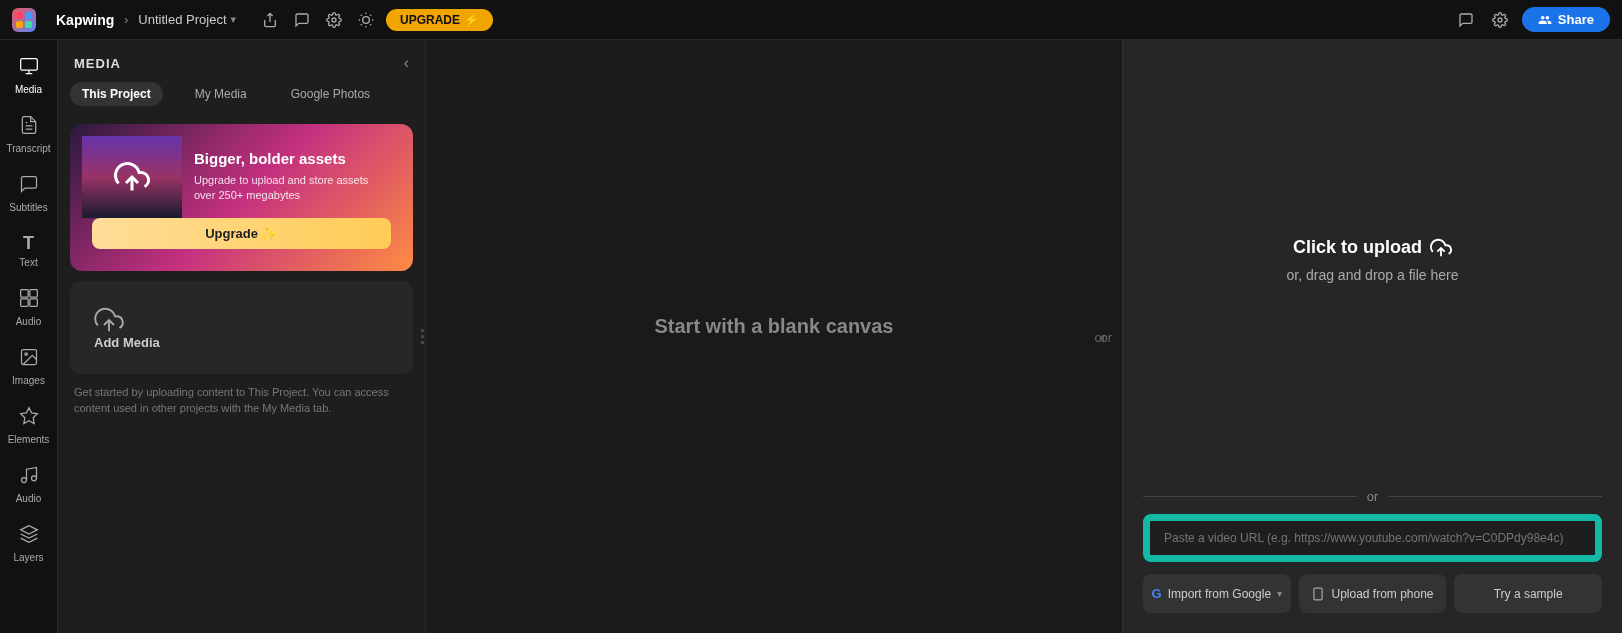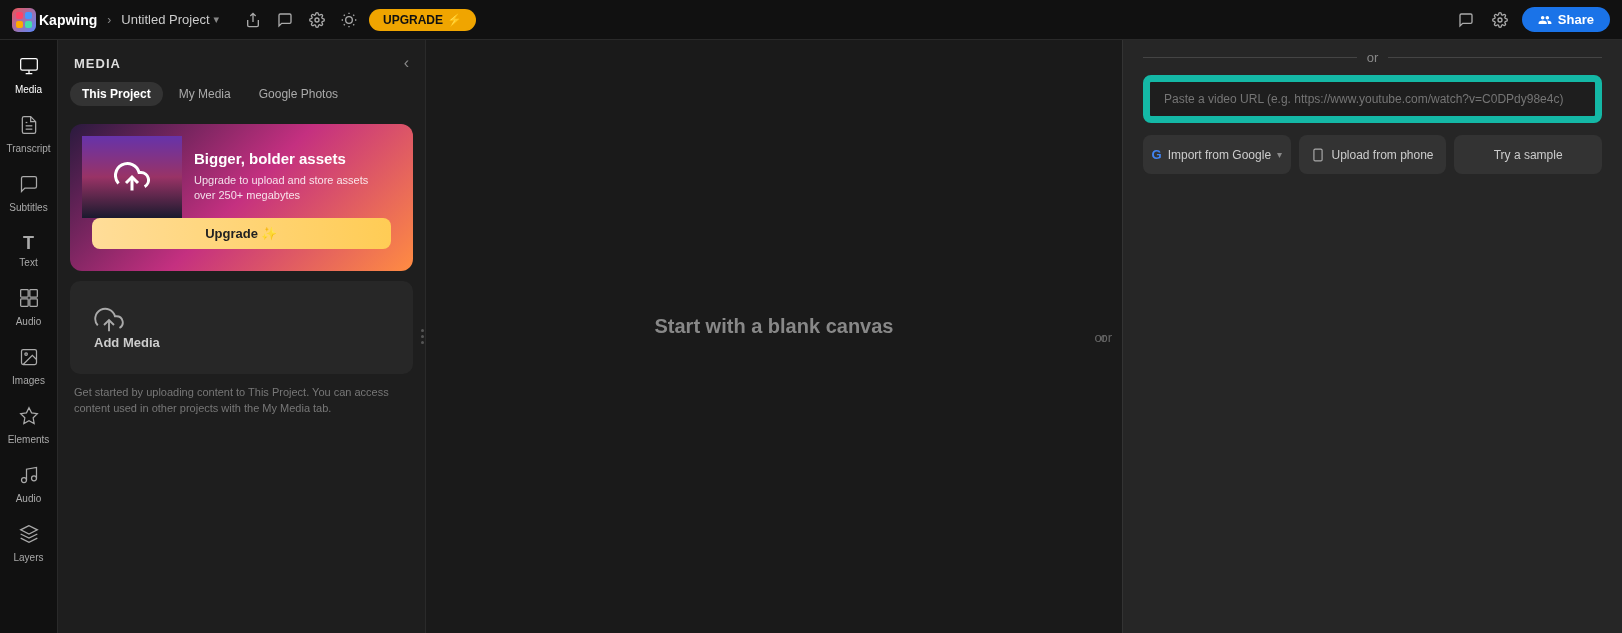--- a/index.html
+++ b/index.html
@@ -21,21 +21,21 @@
       display: flex;
       align-items: center;
       padding: 0 12px;
       gap: 10px;
       flex-shrink: 0;
       border-bottom: 1px solid #2a2a2a;
     }
     .topbar-logo {
       display: flex;
       align-items: center;
-      gap: 3px;
+      gap: 20px;
     }
     .logo-icon {
       width: 24px;
       height: 24px;
       background: linear-gradient(135deg, #e55, #5588ff);
       border-radius: 6px;
       display: flex;
       align-items: center;
       justify-content: center;
       font-size: 10px;
@@ -164,21 +164,21 @@
     }
     .sidebar-close-btn {
       background: none;
       border: none;
       color: #888;
       font-size: 16px;
       cursor: pointer;
     }
     .sidebar-tabs {
       display: flex;
-      gap: 4px;
+      gap: 20px;
       padding: 0 12px 10px;
     }
     .sidebar-tab {
       padding: 5px 12px;
       font-size: 12px;
       border-radius: 16px;
       cursor: pointer;
       color: #aaa;
       background: none;
       border: none;
@@ -627,20 +627,31 @@
     </div>
   </aside>
 
   <div class="canvas-area">
     <div style="display:flex;flex-direction:column;align-items:flex-start;gap:20px;margin-right:500px;">
       <div class="blank-canvas-label">Start with a blank canvas</div>
     </div>
     <div class="or-divider" style="right:500px;left:auto;">or</div>
 
     <div class="upload-panel">
+      <div class="upload-drop-zone">
+        <div class="upload-drop-title">
+          <span>Click to upload</span>
+          <svg width="22" height="22" fill="none" stroke="#fff" stroke-width="2" viewBox="0 0 24 24">
+            <polyline points="16 16 12 12 8 16"></polyline>
+            <line x1="12" y1="12" x2="12" y2="21"></line>
+            <path d="M20.39 18.39A5 5 0 0018 9h-1.26A8 8 0 103 16.3"></path>
+          </svg>
+        </div>
+        <div class="upload-drop-sub">or, drag and drop a file here</div>
+      </div>
       <div class="upload-or-row">
         <div class="upload-or-line"></div>
         <span>or</span>
         <div class="upload-or-line"></div>
       </div>
       <div class="url-input-row">
         <input class="url-input" type="text" placeholder="Paste a video URL (e.g. https://www.youtube.com/watch?v=C0DPdy98e4c)" style="">
       </div>
       <div class="upload-actions">
         <button class="upload-action-btn">

